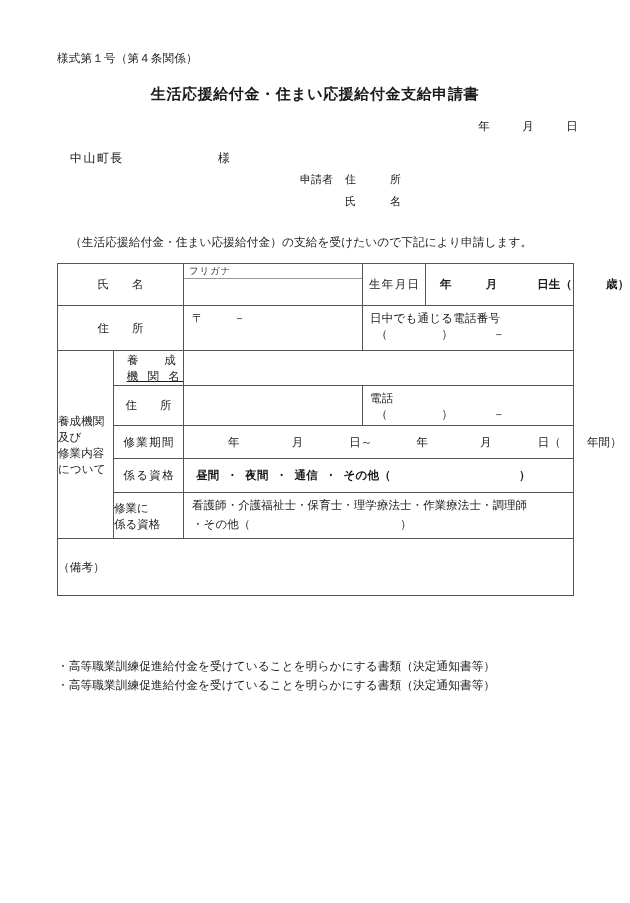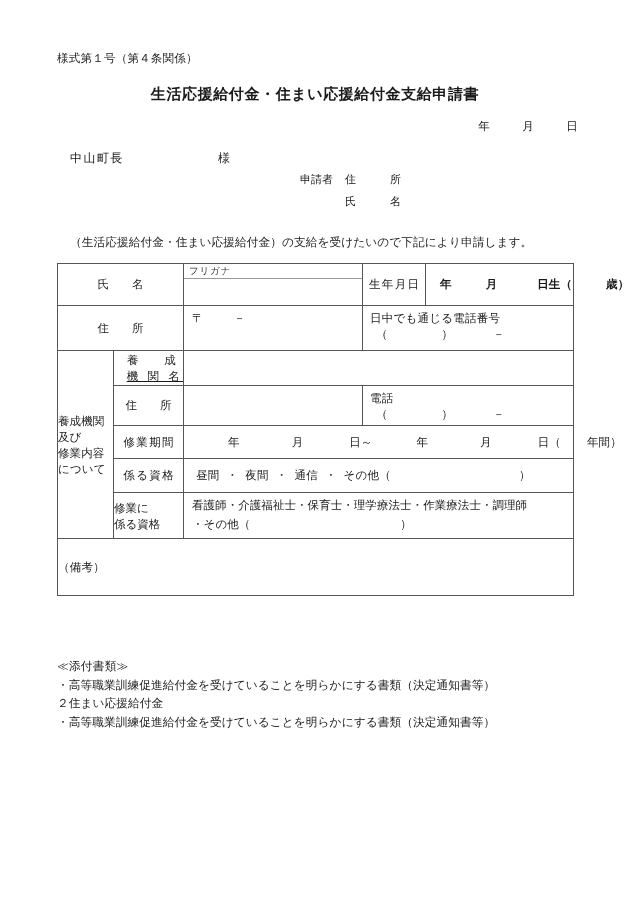--- a/index.html
+++ b/index.html
@@ -196,20 +196,21 @@
   .period .g2 { width: 52px; }
   .period .g3 { width: 46px; }
   .period .g4 { width: 44px; }
   .period .g5 { width: 52px; }
   .period .g6 { width: 26px; }
 
   .kubun {
     white-space: nowrap;
     padding: 4px 10px 4px 12px;
     letter-spacing: .02em;
+    font-weight: bold;
   }
   .kubun .sep { padding: 0 7px; }
   .kubun .tail { display: inline-block; width: 128px; }
 
   .shikaku {
     line-height: 18px;
     padding: 4px 6px 5px 8px;
     letter-spacing: .005em;
   }
   .shikaku .l1 { display: block; white-space: nowrap; font-family: Liberation Mono, monospace; }
@@ -372,19 +373,17 @@
       <tr>
         <td colspan="5" class="remarks">
           <span>（備考）</span>
         </td>
       </tr>
 
     </tbody>
   </table>
 
   <div class="attachments">
-    <span class="ln hd">≪添付書類≫</span>
     <span class="ln">・高等職業訓練促進給付金を受けていることを明らかにする書類（決定通知書等）</span>
-    <span class="ln">２住まい応援給付金</span>
     <span class="ln">・高等職業訓練促進給付金を受けていることを明らかにする書類（決定通知書等）</span>
   </div>
 
 </div>
 
 </body></html>

